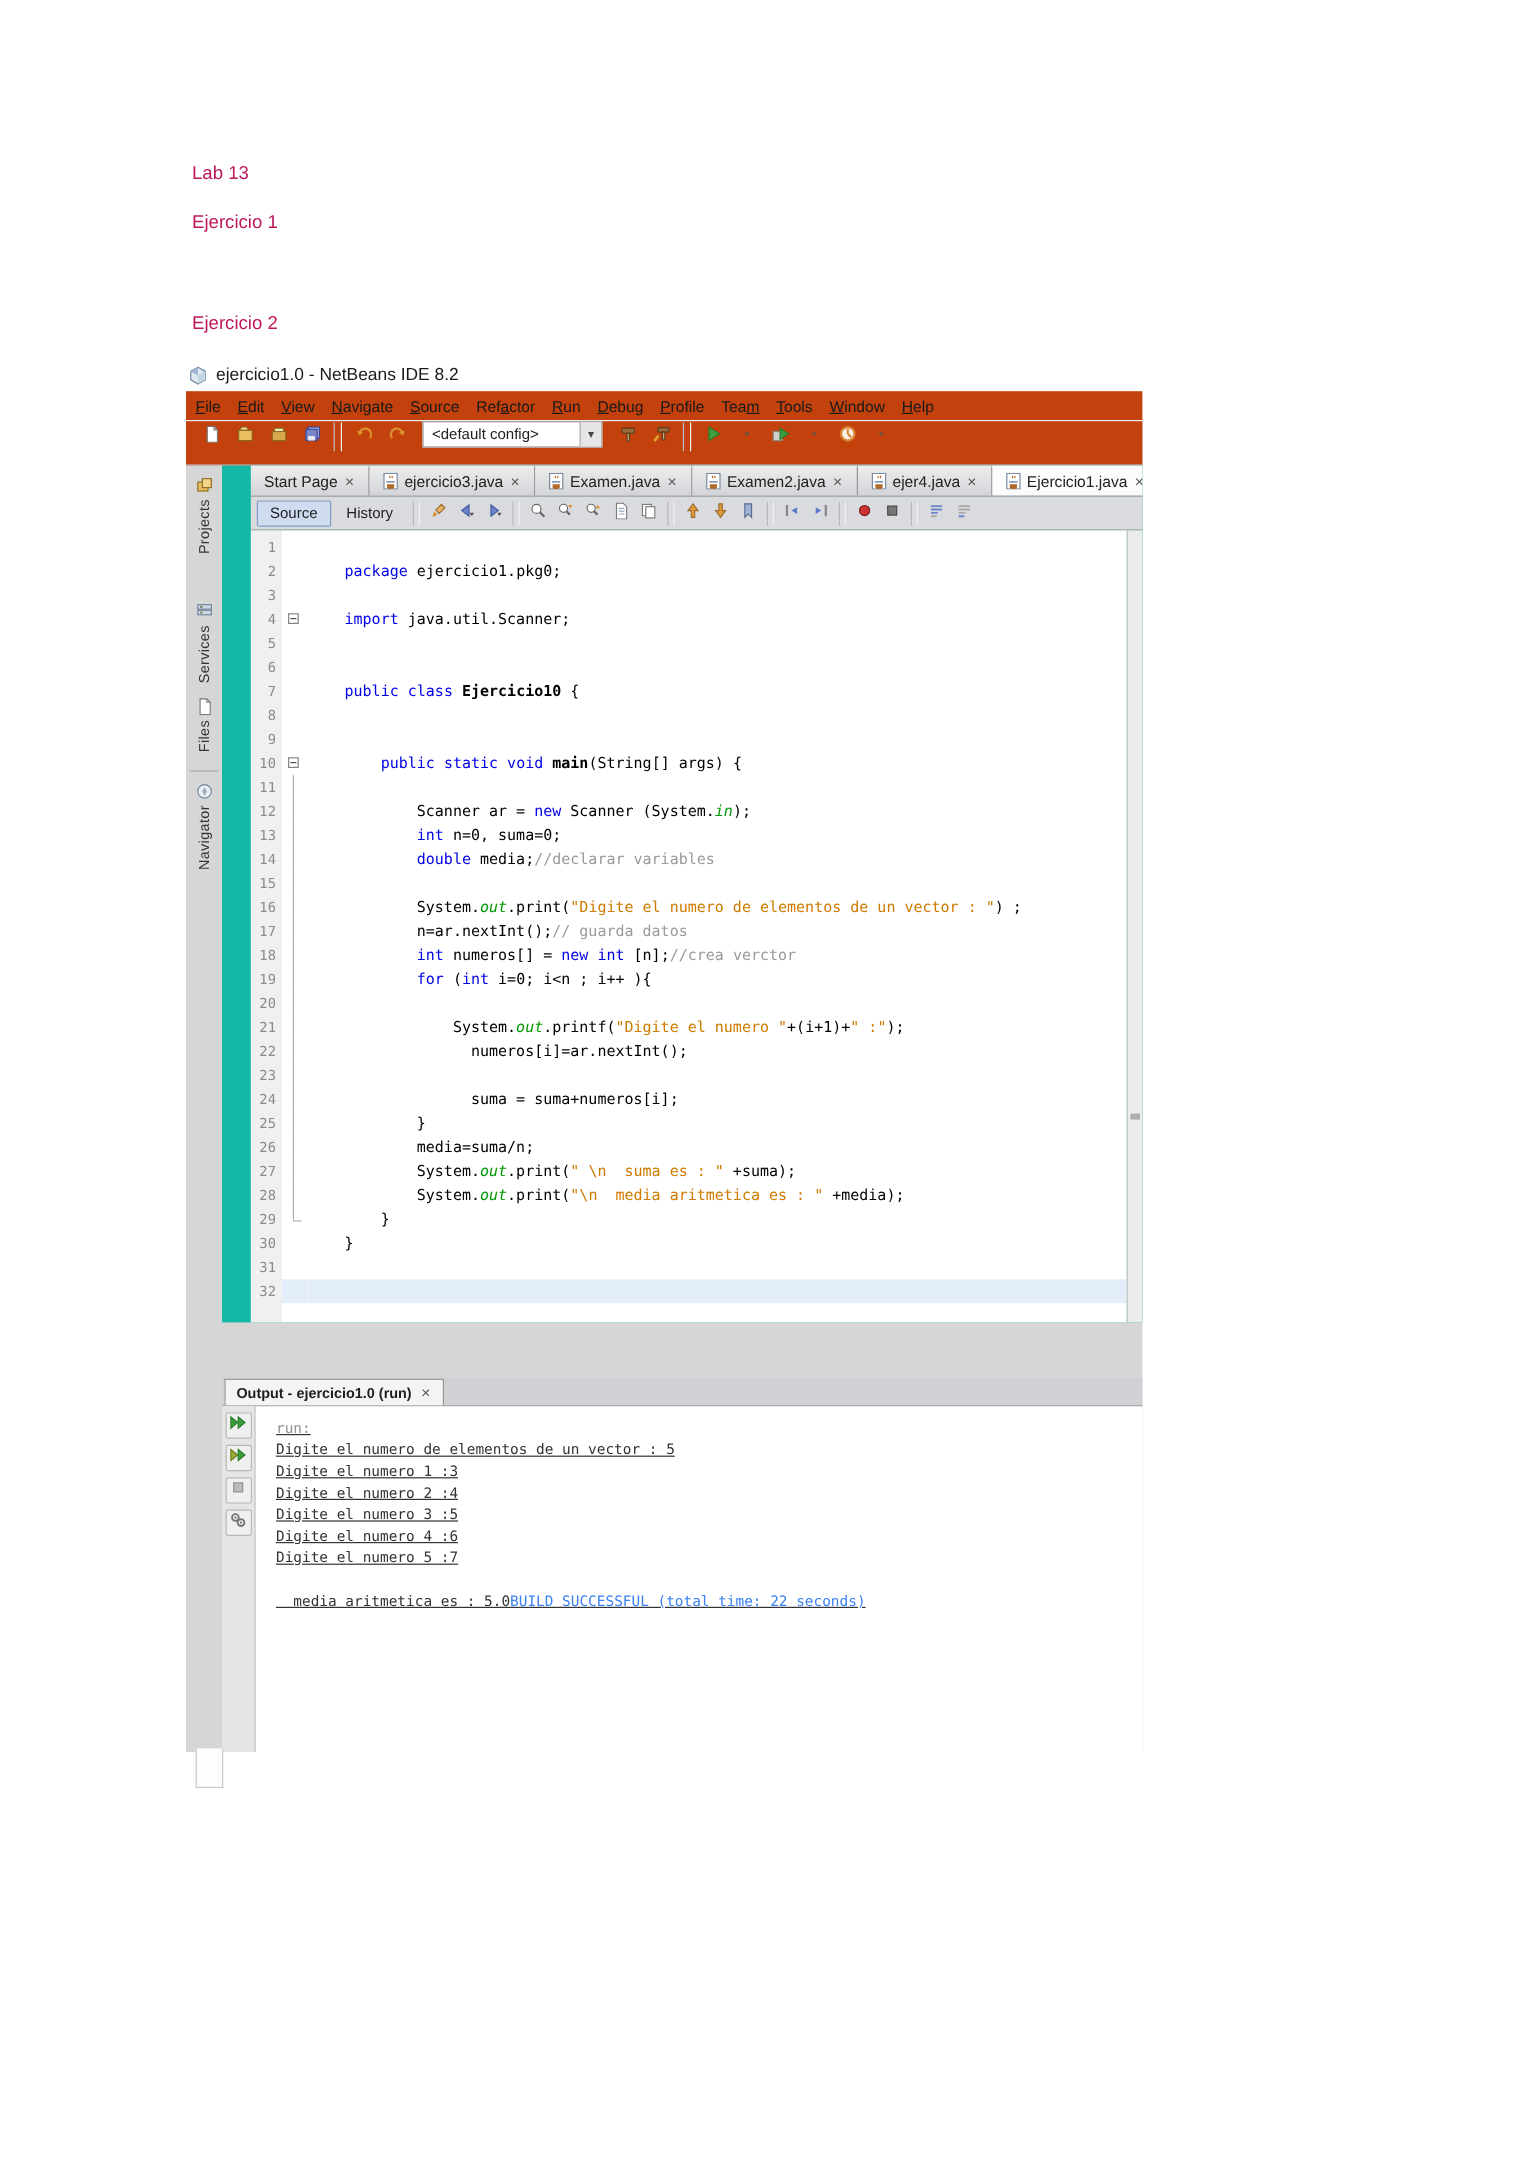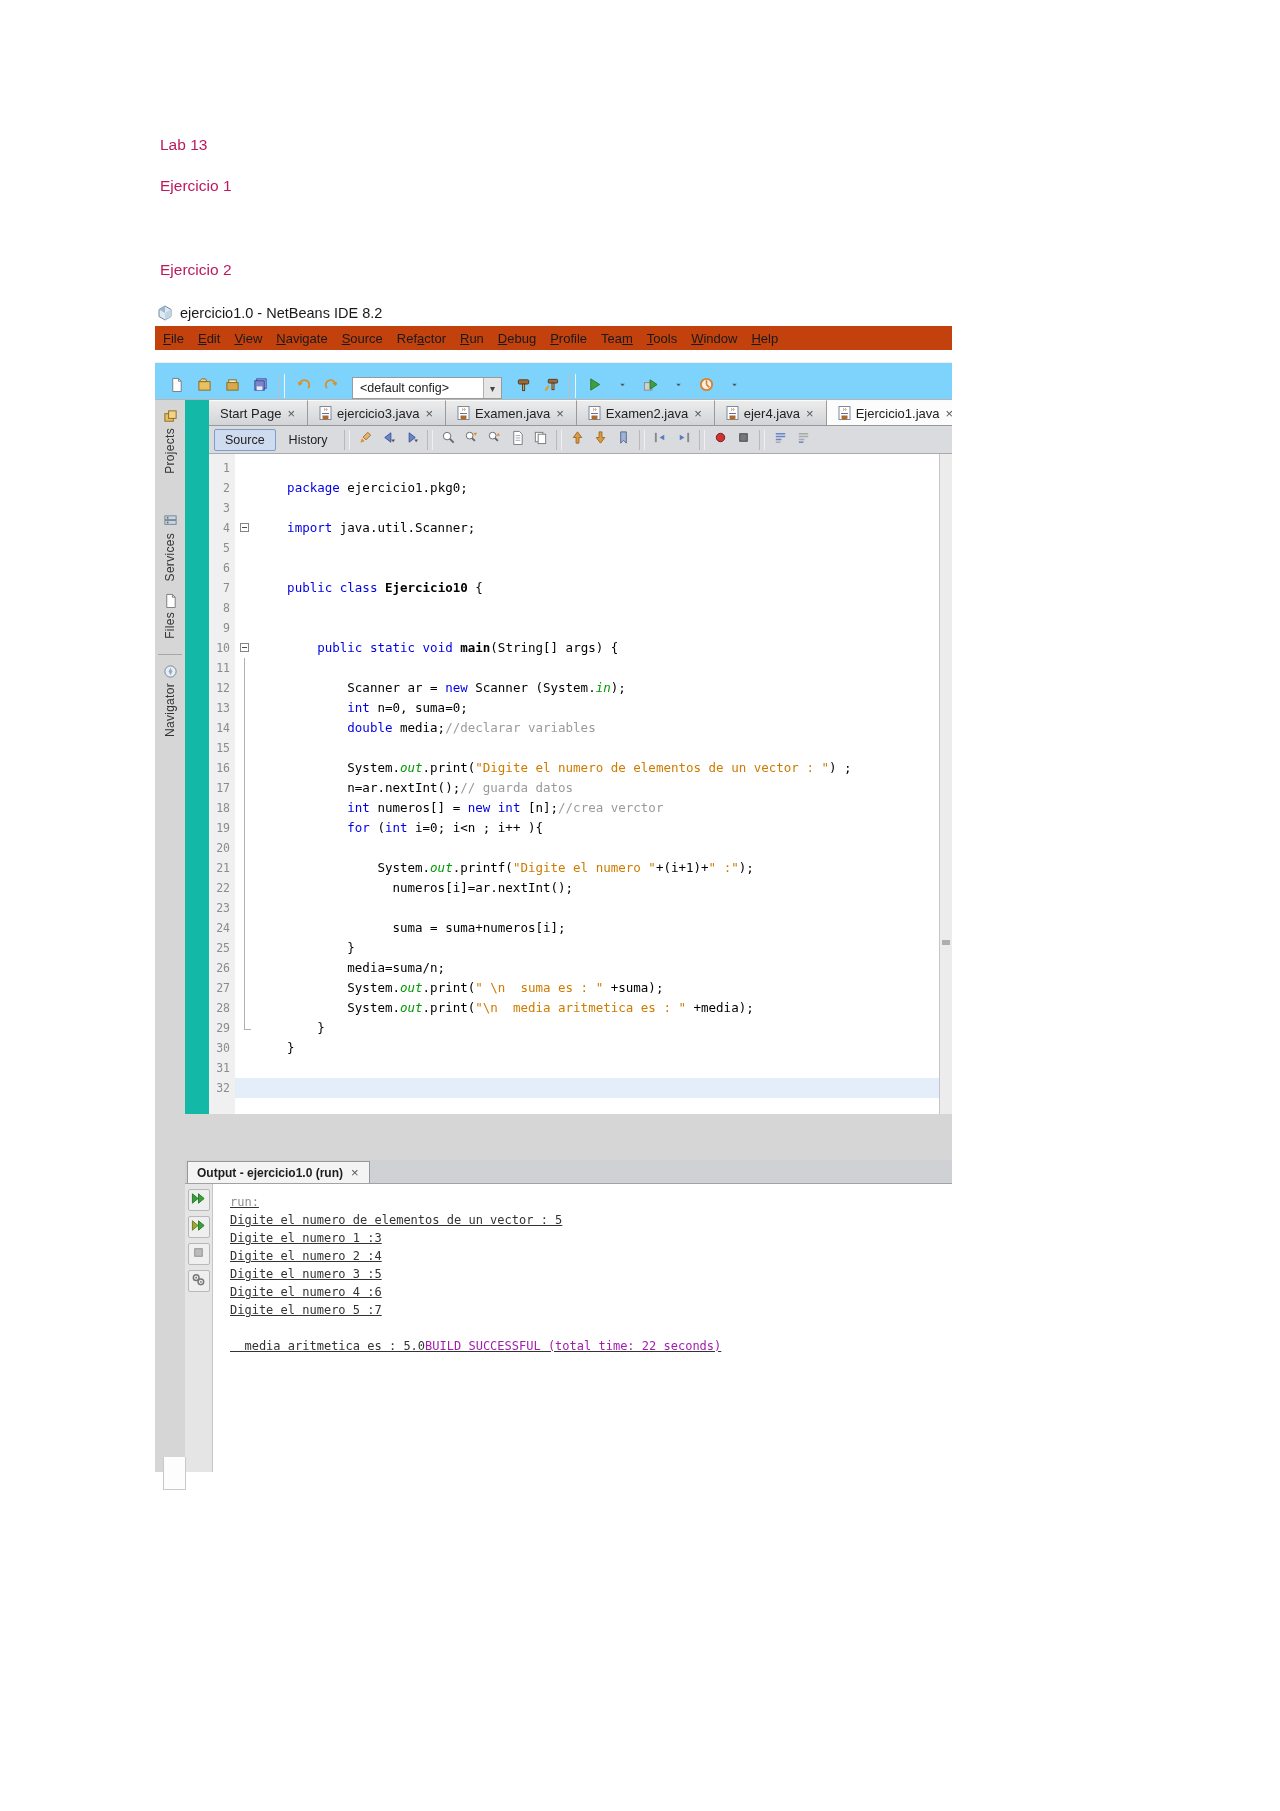--- a/index.html
+++ b/index.html
@@ -16,22 +16,22 @@
   .ide { position:absolute; left:155px; top:300px; width:797px; height:1160px; background:#fff; }
 
   .titlebar { height:26px; display:flex; align-items:center; gap:7px; padding-left:2px; font-size:14.5px; color:#1a1a1a; background:#fff; }
   .menubar  { height:24px; display:flex; align-items:center; font-size:13px; color:#1a1a1a; background:#c2410c; padding-left:1px; }
   .menu-item { padding:3px 7px; white-space:nowrap; cursor:default; }
   .menu-item u { text-decoration:underline; }
 
   .chrome { background:#d6d6d6; }
 
   
-  .toolbar { height:38px; display:flex; align-items:flex-end; padding:0 8px; gap:2px;
-             background:#7dd3fc; border-top:1px solid #efefef; border-bottom:1px solid #b5b5b5;margin-top:12px; }
+  .toolbar { height:38px; display:flex; align-items:flex-start; padding:0 8px; gap:2px;
+             background:#c2410c; border-top:1px solid #efefef; border-bottom:1px solid #b5b5b5; }
   .tbtn { width:26px; height:26px; display:flex; align-items:center; justify-content:center; border:1px solid transparent; border-radius:2px; }
   .tsep { width:7px; height:24px; border-left:1px solid #bdbdbd; border-right:1px solid #f2f2f2; margin:0 3px; }
   .config-combo { display:flex; align-items:center; height:22px; background:#fff; border:1px solid #9a9a9a; margin:0 6px; padding-left:7px; width:150px; font-size:12.5px; color:#222; }
   .config-combo .combo-arrow { margin-left:auto; width:18px; height:20px; background:#e6e6e6; border-left:1px solid #b0b0b0; display:flex; align-items:center; justify-content:center; color:#444; font-size:10px; }
 
   
   .main { display:flex; height:714px; }
   .sidebar { width:30px; background:#d6d6d6; display:flex; flex-direction:column; align-items:center; padding-top:6px; flex:none; }
   .sbtab { display:flex; flex-direction:column; align-items:center; gap:4px; padding:3px 2px; cursor:default; }
   .sbtab:nth-child(2){ margin-top:34px; }
@@ -86,21 +86,21 @@
   .out-tabrow { height:24px; background:#cfd1d5; border-bottom:1px solid #a2a2a2; display:flex; align-items:flex-end; padding-left:2px; }
   .out-tab { height:22px; display:flex; align-items:center; gap:7px; padding:0 9px; background:#f4f4f4;
              border:1px solid #979797; border-bottom:none; font-size:12px; font-weight:bold; color:#1d1d1d; }
   .out-tab .etab-close { font-weight:normal; }
   .out-body { height:288px; background:#fff; display:flex; }
   .out-gutter { width:28px; flex:none; background:#e5e5e5; border-right:1px solid #c6c6c6; display:flex; flex-direction:column; align-items:center; padding-top:5px; gap:5px; }
   .obtn { width:22px; height:22px; display:flex; align-items:center; justify-content:center; border:1px solid #b8b8b8; background:#efefef; border-radius:2px; }
   .out-text { padding:9px 0 0 17px; flex:1; min-width:0; }
   .out-line { height:18px; line-height:18px; white-space:pre; font-family:"DejaVu Sans Mono",monospace; font-size:12px; color:#333;text-decoration:underline; }
   .tk-muted { color:#8f8f8f; }
-  .tk-success { color:#a21caf; }
+  .tk-success { color:#3b82f6; }
 
   
   .fragment { position:absolute; left:163px; top:1457px; width:23px; height:33px; background:#fdfdfd; border:1px solid #c9c9c9; border-top:none; }
 </style>
 </head>
 <body>
 
 <div class="page">
 
   <div class="doc-heading" id="h-lab">Lab 13</div>

